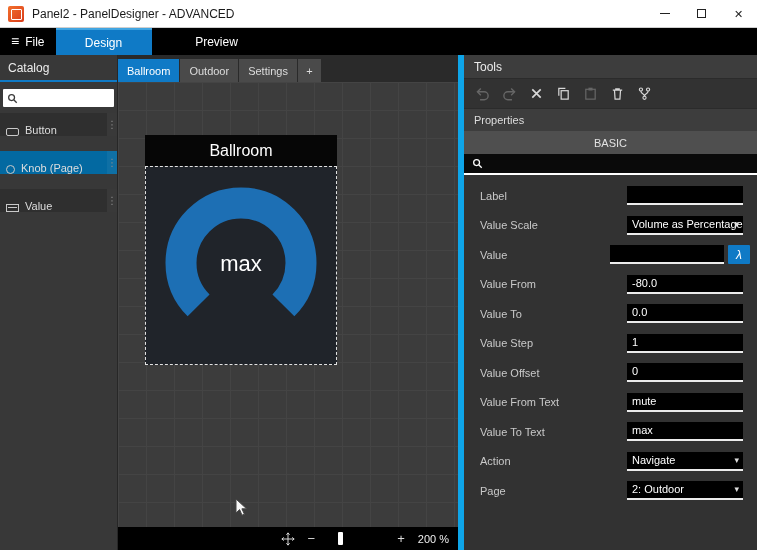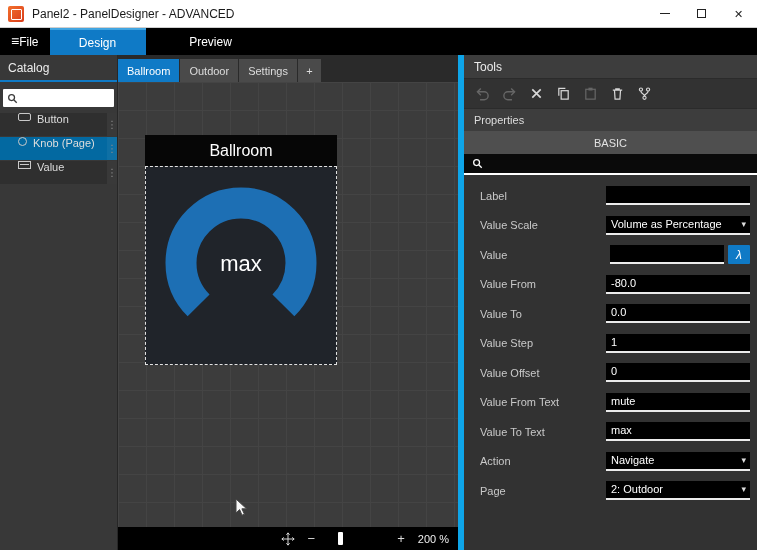--- a/index.html
+++ b/index.html
@@ -18,35 +18,35 @@
   .app-icon::after{content:"";position:absolute;left:3px;top:3px;width:9px;height:9px;border:1.5px solid #fff;border-radius:1px}
   .title-text{font-size:12px;color:#1a1a1a}
   .win-controls{margin-left:auto;display:flex;height:100%}
   .win-btn{width:37px;height:100%;display:flex;align-items:center;justify-content:center;color:#222;cursor:default}
   .min-glyph{width:10px;height:1px;background:#222;display:block}
   .max-glyph{width:9px;height:9px;border:1px solid #222;display:block}
   .close-glyph::before{content:"✕";font-size:11px;color:#222}
 
   
   .menubar{height:27px;background:#000;display:flex;align-items:stretch;color:#fff}
-  .file-btn{display:flex;align-items:center;padding:0 11px;font-size:12px}
+  .file-btn{display:flex;align-items:center;gap:6px;padding:0 11px;font-size:12px}
   .hamburger::before{content:"≡";font-size:14px;color:#fff;line-height:1}
   .menu-tab{width:96px;display:flex;align-items:center;justify-content:center;font-size:12px;color:#fff}
   .menu-tab.design{background:var(--accent);border-top:2px solid var(--accent-light)}
   .menu-tab.preview{width:130px}
 
   
   .main{display:flex;height:495px}
 
   
   .sidebar{width:118px;background:#383838;display:flex;flex-direction:column;border-right:1px solid #272727}
   .sidebar-header{height:27px;line-height:26px;padding-left:8px;font-size:12px;color:#ececec;border-bottom:2px solid var(--accent)}
   .sidebar-search{margin:7px 3px 6px;background:#fff;height:18px;border-radius:1px;display:flex;align-items:center;padding-left:4px}
   .search-glyph{width:11px;height:11px;flex:0 0 auto}
-  .cat-item{height:23px;margin-bottom:1px;background:#2f2f2f;display:flex;align-items:flex-start;padding-left:18px;position:relative}
+  .cat-item{height:23px;margin-bottom:15px;background:#2f2f2f;display:flex;align-items:flex-end;padding-left:6px;position:relative}
   .cat-item.selected{background:#0369a1}
   .cat-label{font-size:11px;color:#dddddd;margin-left:6px;white-space:nowrap}
   .drag-dots{position:absolute;right:0;top:0;bottom:0;width:10px;display:flex;align-items:center;justify-content:center;background:rgba(255,255,255,0.05)}
   .drag-dots::before{content:"⋮";color:#8c8c8c;font-size:10px}
   .cat-icon{display:inline-block;border:1px solid #c9c9c9;flex:0 0 auto}
   .cat-icon.button-icon{width:13px;height:8px;border-radius:2px}
   .cat-icon.knob-icon{width:9px;height:9px;border-radius:50%}
   .cat-icon.value-icon{width:13px;height:8px;position:relative}
   .cat-icon.value-icon::after{content:"";position:absolute;left:1px;right:1px;top:2px;border-top:1px solid #c9c9c9}
 
@@ -78,21 +78,21 @@
   .tool-btn.disabled{color:#666}
   .tool-btn svg{width:15px;height:15px;display:block}
   .props-header{height:22px;line-height:22px;padding-left:10px;font-size:11px;color:#ddd;background:#3d3d3d}
   .prop-tabs{display:flex;height:23px}
   .prop-tab{flex:1;display:flex;align-items:center;justify-content:center;font-size:11px;background:#4f4f4f;color:#e2e2e2}
   .prop-tab.active{background:var(--adv);color:#fff;border-bottom:3px solid var(--accent-light)}
   .panel-search{height:21px;background:#0a0a0a;border-bottom:2px solid #fff;display:flex;align-items:center;padding-left:8px}
   .prop-rows{flex:1;padding-top:6px;overflow:hidden}
   .prop-row{height:29.5px;display:flex;align-items:center;padding-left:16px}
   .prop-label{font-size:11px;color:#c9c9c9;flex:1;white-space:nowrap}
-  .prop-input{width:144px;height:19px;background:#000;border-bottom:2px solid #ececec;color:#fff;font-size:11px;line-height:17px;padding:0 5px;margin-right:7px;position:relative;white-space:nowrap;overflow:hidden}
+  .prop-input{width:116px;height:19px;background:#000;border-bottom:2px solid #ececec;color:#fff;font-size:11px;line-height:17px;padding:0 5px;margin-right:14px;position:relative;white-space:nowrap;overflow:hidden}
   .prop-input.select::after{content:"▾";position:absolute;right:4px;top:2px;font-size:9px;color:#ddd;line-height:1.4}
   .prop-row.lambda .prop-input{width:114px;margin-right:4px}
   .lambda-btn{width:22px;height:19px;background:var(--accent);color:#fff;display:flex;align-items:center;justify-content:center;font-size:12px;font-style:italic;margin-right:7px;border-radius:1px}
 </style>
 </head>
 <body>
 
 <div class="app">
 
   <div class="titlebar">

